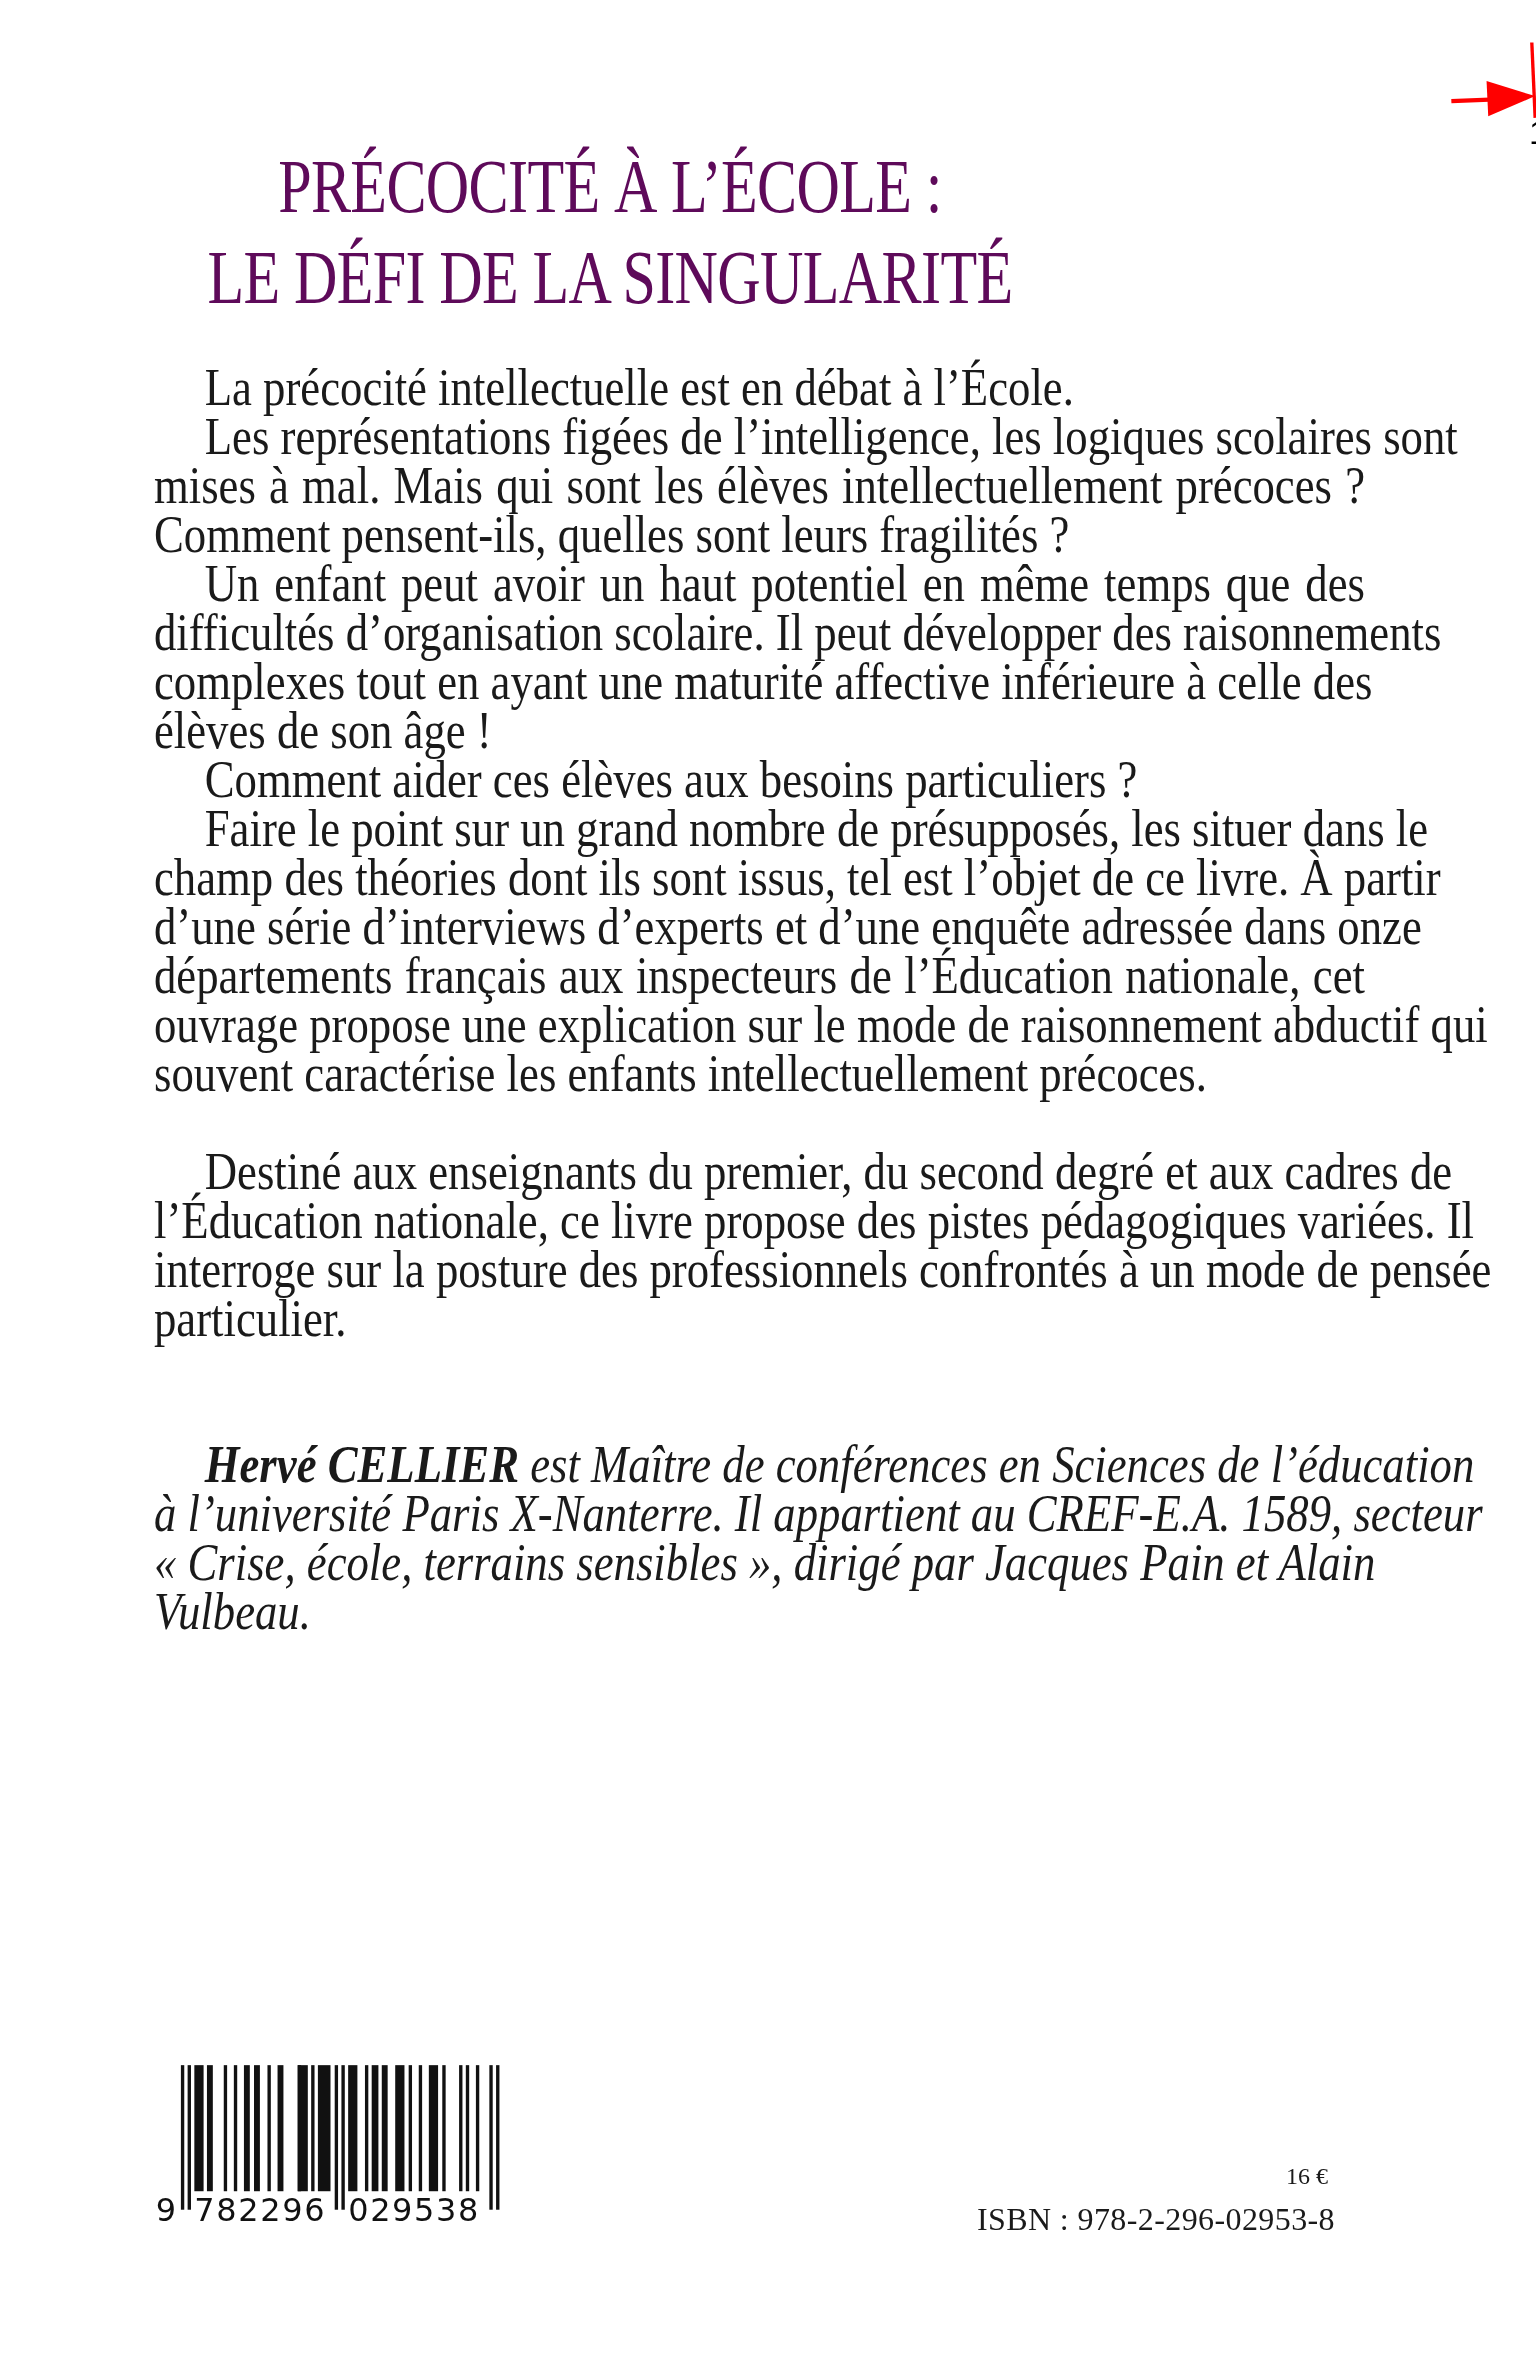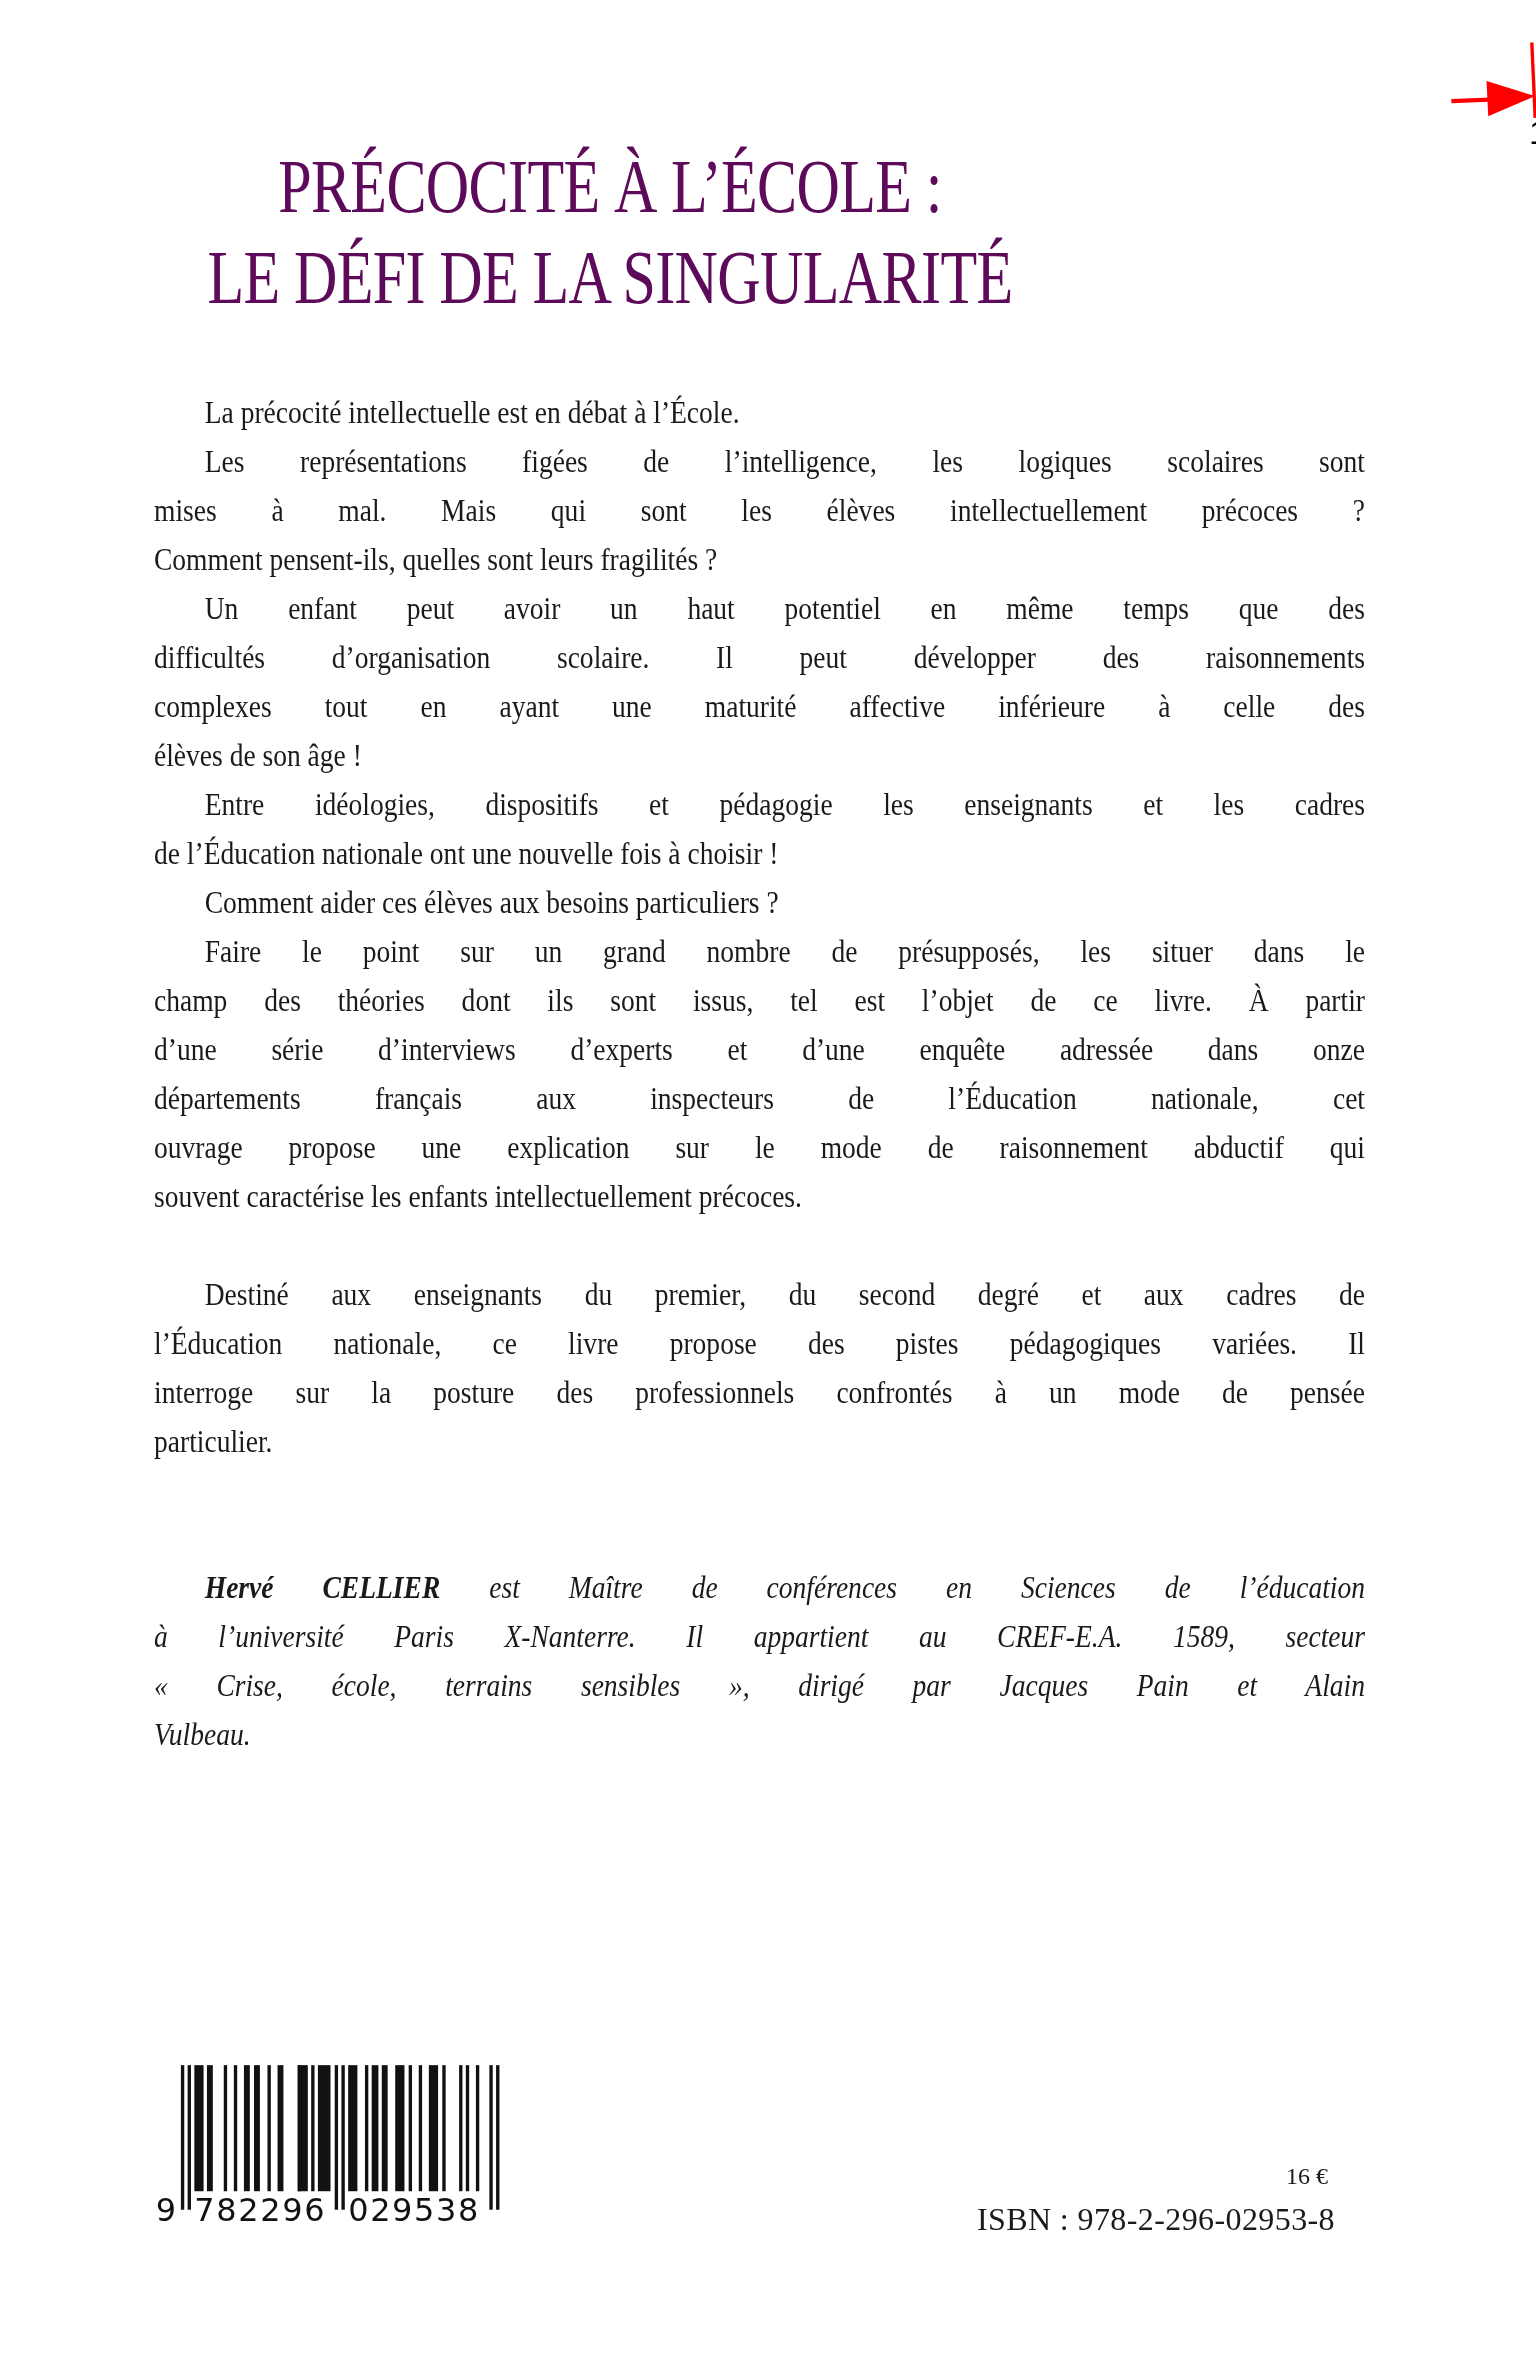--- a/index.html
+++ b/index.html
@@ -54,24 +54,23 @@
       transform-origin: center;
       white-space: nowrap;
     }
 
     
     .body-text {
       position: absolute;
       left: 154px;
       top: 363px;
       width: 1211px;
-      font-size: 32px;
+      font-size: 52px;
       line-height: 49px;
       color: #1a1a1a;
-      margin-top: 25px;
     }
     .para { margin: 0; }
     .line {
       display: block;
       white-space: nowrap;
       text-align: justify;
       text-align-last: justify;
       transform: scaleX(0.86);
       transform-origin: left center;
       width: calc(100% / 0.86);
@@ -146,24 +145,20 @@
       <span class="line last">Comment pensent-ils, quelles sont leurs fragilités  ?</span>
     </p>
 
     <p class="para">
       <span class="line indent">Un enfant peut avoir un haut potentiel en même temps que des</span>
       <span class="line">difficultés d’organisation scolaire. Il peut développer des raisonnements</span>
       <span class="line">complexes tout en ayant une maturité affective inférieure à celle des</span>
       <span class="line last">élèves de son âge !</span>
     </p>
 
-    <p class="para">
-      <span class="line indent">Entre idéologies, dispositifs et pédagogie les enseignants et les cadres</span>
-      <span class="line last">de l’Éducation nationale ont une nouvelle fois à choisir  !</span>
-    </p>
 
     <p class="para">
       <span class="line indent last">Comment aider ces élèves aux besoins particuliers  ?</span>
     </p>
 
     <p class="para">
       <span class="line indent">Faire le point sur un grand nombre de présupposés, les situer dans le</span>
       <span class="line">champ des théories dont ils sont issus, tel est l’objet de ce livre. À partir</span>
       <span class="line">d’une série d’interviews d’experts et d’une enquête adressée dans onze</span>
       <span class="line">départements français aux inspecteurs de l’Éducation nationale, cet</span>

